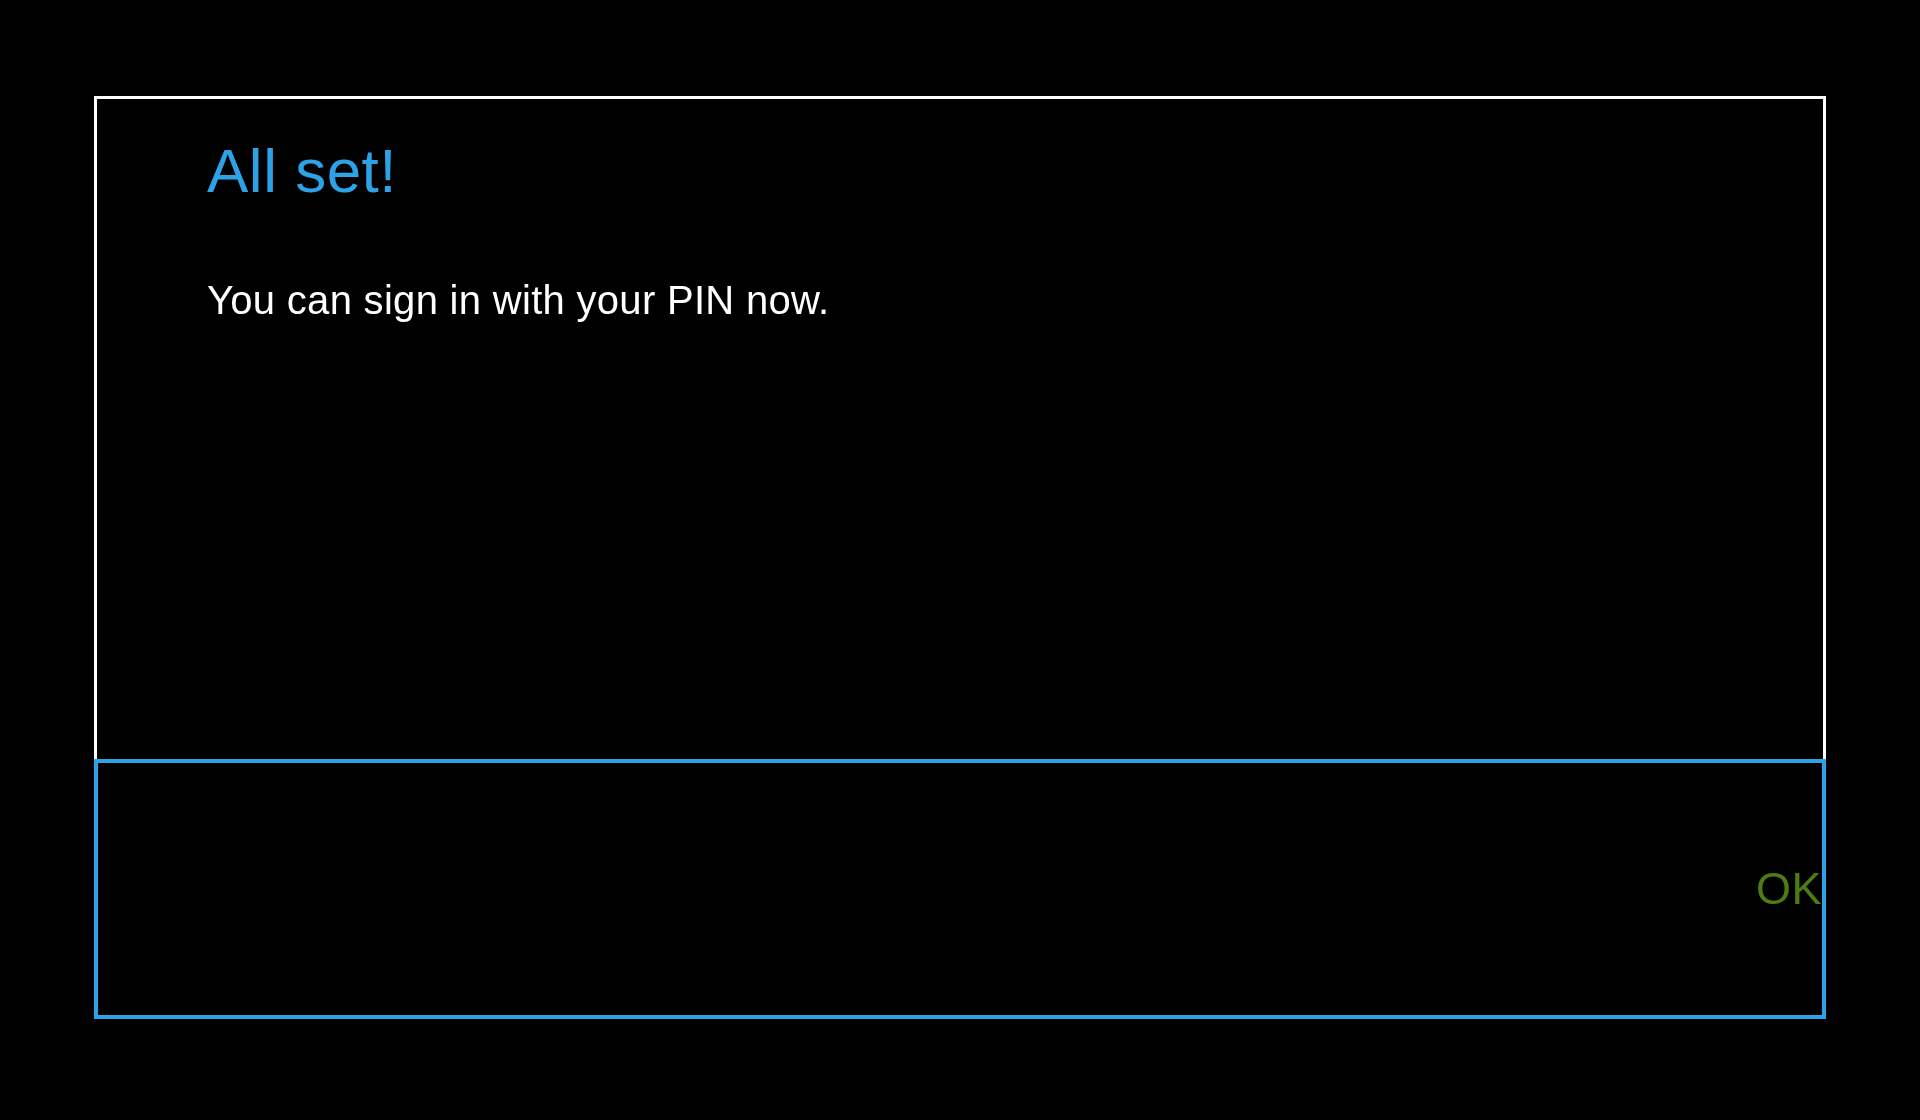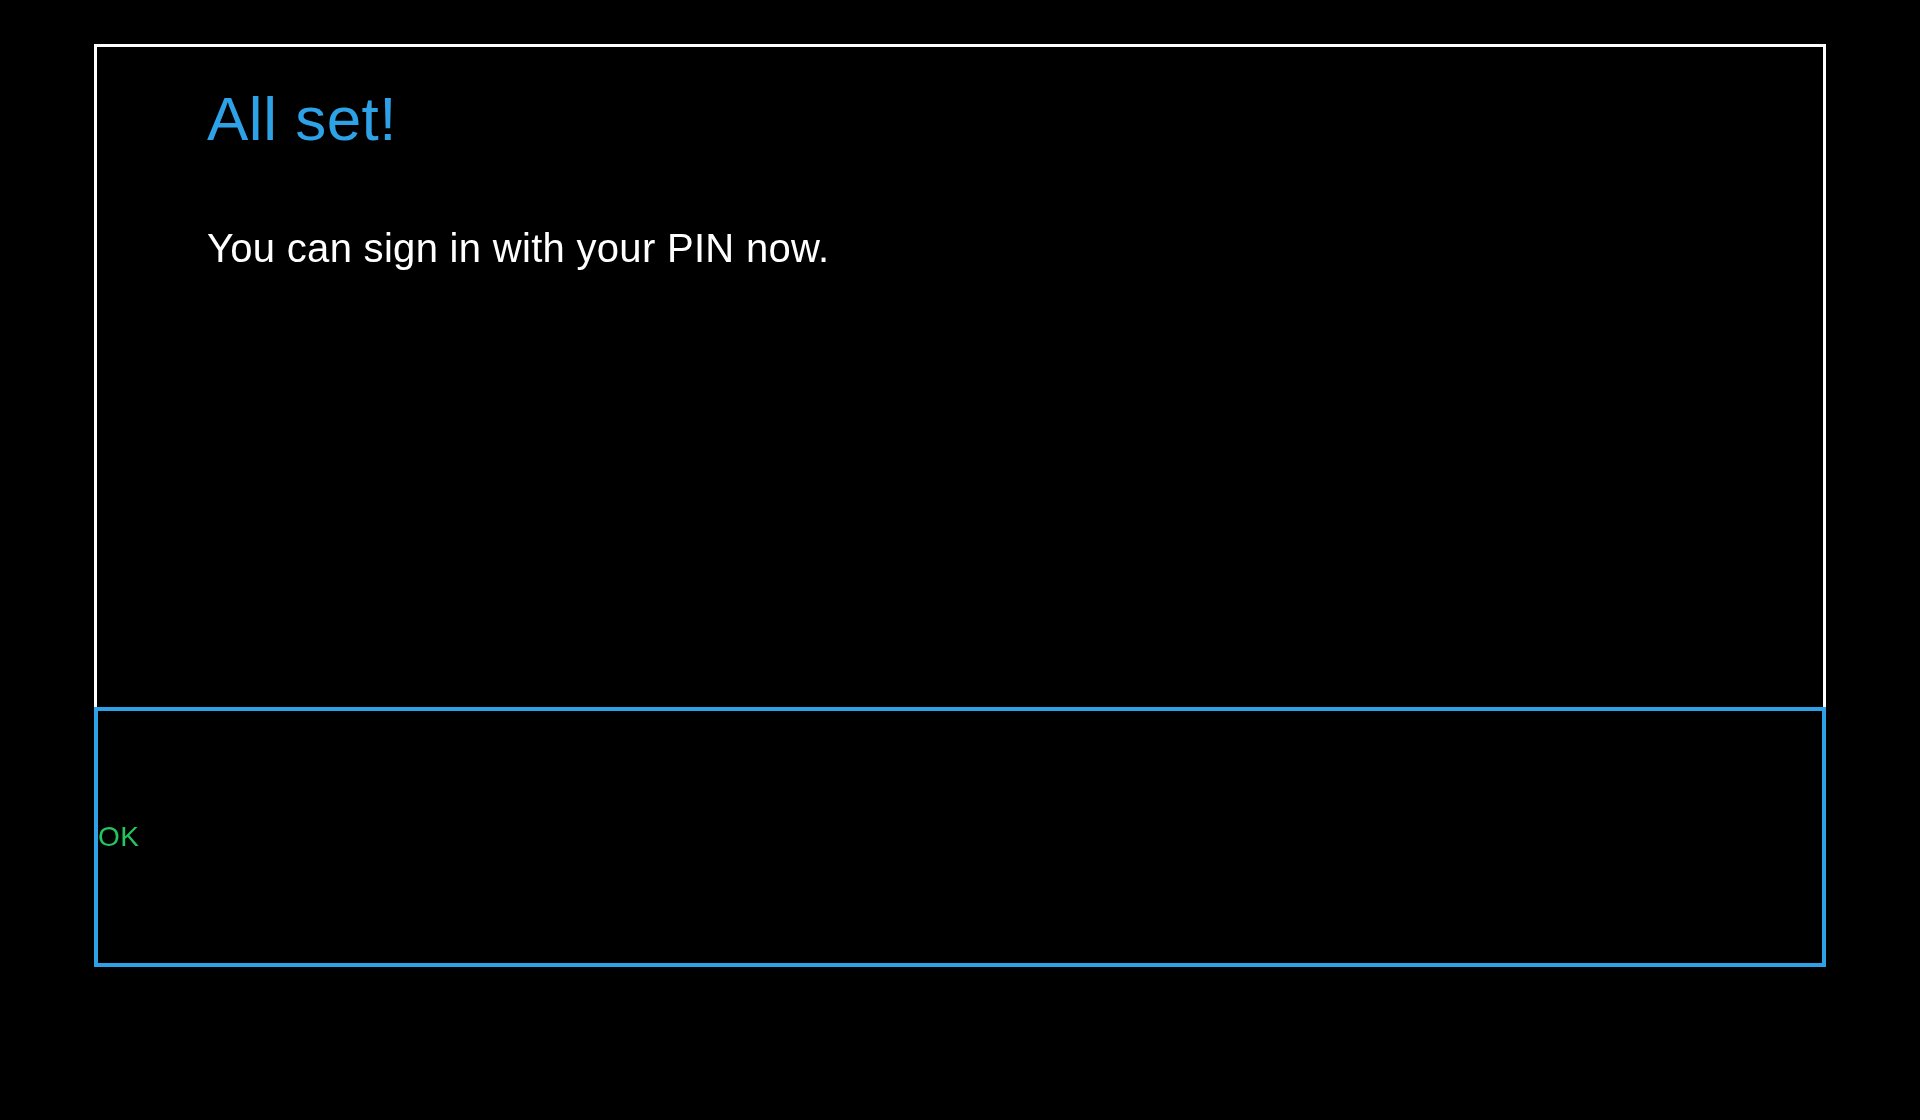--- a/index.html
+++ b/index.html
@@ -14,21 +14,21 @@
       background: #000000;
       font-family: "Segoe UI", "Segoe UI Light", -apple-system, BlinkMacSystemFont, sans-serif;
       overflow: hidden;
       display: flex;
       align-items: flex-start;
       justify-content: center;
     }
     
     .dialog-container {
       width: 1732px;
-      margin-top: 44px;
+      margin-top: 96px;
       border: 3px solid #ffffff;
       background: #000000;
       position: relative;
     }
     
     .dialog-content {
       padding: 36px 110px 40px 110px;
       height: 660px;
     }
     
@@ -47,28 +47,28 @@
       letter-spacing: 0.3px;
     }
     
     .ok-button {
       width: calc(100% + 6px);
       margin-left: -3px;
       margin-bottom: -3px;
       height: 260px;
       background: #000000;
       border: 4px solid #2ea2e6;
-      color: #22c55e;
-      font-size: 28px;
+      color: #4d7c0f;
+      font-size: 45px;
       font-weight: 400;
       font-family: inherit;
       cursor: pointer;
       display: flex;
       align-items: center;
-      justify-content: flex-start;
+      justify-content: flex-end;
       letter-spacing: 0.5px;
     }
   </style>
 </head>
 <body>
 
 <div class="dialog-container">
   <div class="dialog-content">
     <h1 class="dialog-title">All set!</h1>
     <p class="dialog-message">You can sign in with your PIN now.</p>

